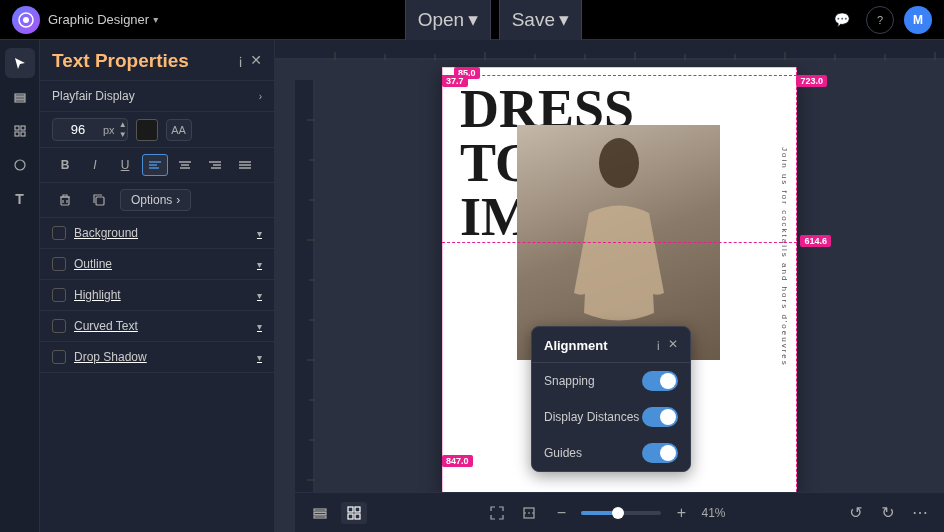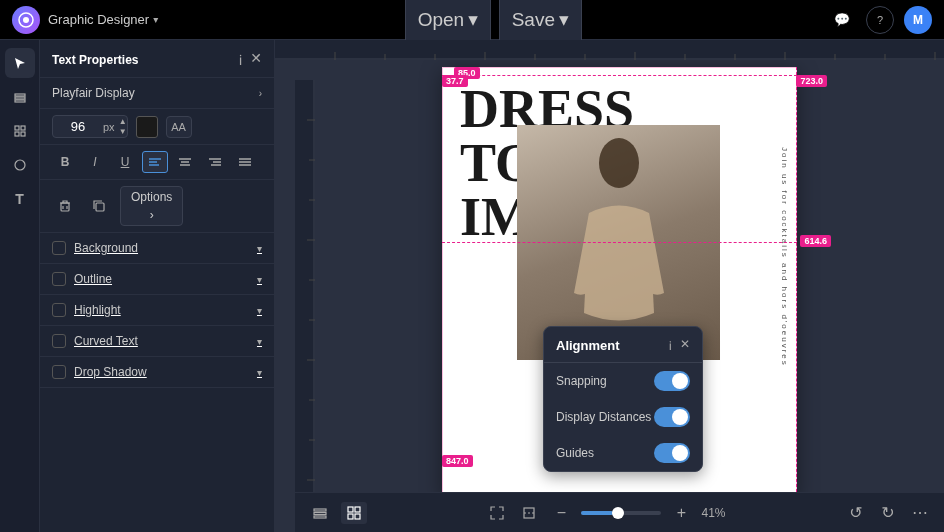--- a/index.html
+++ b/index.html
@@ -24,21 +24,21 @@
     .main-layout { display: flex; height: calc(532px - 40px); }
 
     
     .vtoolbar { width: 40px; background: #1a1f2e; border-right: 1px solid #2a3040; display: flex; flex-direction: column; align-items: center; padding: 8px 0; gap: 4px; }
     .vtool-btn { width: 30px; height: 30px; display: flex; align-items: center; justify-content: center; border-radius: 6px; cursor: pointer; color: #aaa; font-size: 16px; }
     .vtool-btn.active { background: #2a3040; color: #fff; }
 
     
     .side-panel { width: 235px; background: #1e2433; border-right: 1px solid #2a3040; overflow-y: auto; }
     .panel-header { display: flex; align-items: center; justify-content: space-between; padding: 10px 12px 8px; border-bottom: 1px solid #2a3040; }
-    .panel-title { font-size: 12px; font-weight: 600; color: #ffffff; text-align: center; }
+    .panel-title { font-size: 19px; font-weight: 600; color: #fdba74; text-align: center; }
     .panel-header-icons { display: flex; gap: 8px; }
     .ph-icon { color: #aaa; cursor: pointer; font-size: 14px; }
 
     
     .font-row { display: flex; align-items: center; justify-content: space-between; padding: 8px 12px; border-bottom: 1px solid #2a3040; }
     .font-name { font-size: 12px; color: #ccc; }
     .font-chevron { color: #aaa; font-size: 10px; }
 
     
     .size-row { display: flex; align-items: center; gap: 8px; padding: 6px 12px; border-bottom: 1px solid #2a3040; }
@@ -52,21 +52,21 @@
 
     
     .format-row { display: flex; align-items: center; gap: 4px; padding: 6px 12px; border-bottom: 1px solid #2a3040; }
     .fmt-btn { width: 26px; height: 22px; display: flex; align-items: center; justify-content: center; border-radius: 3px; cursor: pointer; color: #aaa; font-size: 12px; border: 1px solid transparent; }
     .fmt-btn.active { background: #2a3040; border-color: #4a90d9; color: #fff; }
 
     
     .options-row { display: flex; align-items: center; gap: 8px; padding: 6px 12px; border-bottom: 1px solid #2a3040; }
     .del-btn { width: 26px; height: 22px; display: flex; align-items: center; justify-content: center; cursor: pointer; color: #aaa; font-size: 14px; }
     .dup-btn { width: 26px; height: 22px; display: flex; align-items: center; justify-content: center; cursor: pointer; color: #aaa; font-size: 14px; }
-    .options-btn { display: flex; align-items: center; gap: 4px; padding: 3px 10px; border: 1px solid #3a4050; border-radius: 4px; background: #252b3b; color: #ccc; font-size: 12px; cursor: pointer; flex-direction: column; }
+    .options-btn { display: flex; align-items: center; gap: 4px; padding: 3px 10px; border: 1px solid #3a4050; border-radius: 4px; background: #252b3b; color: #ccc; font-size: 12px; cursor: pointer; }
 
     
     .prop-row { display: flex; align-items: center; justify-content: space-between; padding: 8px 12px; border-bottom: 1px solid #2a3040; cursor: pointer; text-decoration: underline; }
     .prop-left { display: flex; align-items: center; gap: 8px; }
     .prop-checkbox { width: 14px; height: 14px; border: 1px solid #555; border-radius: 3px; background: transparent; cursor: pointer; display: flex; align-items: center; justify-content: center; }
     .prop-label { font-size: 12px; color: #ccc; }
     .prop-chevron { color: #aaa; font-size: 10px; }
 
     
     .canvas-area { flex: 1; background: #2a3040; position: relative; overflow: hidden; }
@@ -403,21 +403,21 @@
             <span>Join us for cocktails and hors d'oeuvres</span>
           </div>
 
           <div class="dc-tagline">
             <span>Dress your best</span>
           </div>
 
           <div style="position:absolute;inset:0;border:1px solid rgba(233,30,140,0.3);pointer-events:none;"></div>
         </div>
 
-        <div class="popup" style="position:absolute;left:248px;bottom:20px;">
+        <div class="popup" style="position:absolute;left:236px;bottom:20px;">
           <div class="popup-header">
             <span class="popup-title">Alignment</span>
             <div class="popup-icons">
               <span style="color:#aaa;font-size:12px;cursor:pointer;">ℹ</span>
               <span style="color:#aaa;font-size:12px;cursor:pointer;">✕</span>
             </div>
           </div>
           <div class="popup-row">
             <span class="popup-label">Snapping</span>
             <div class="toggle on">

